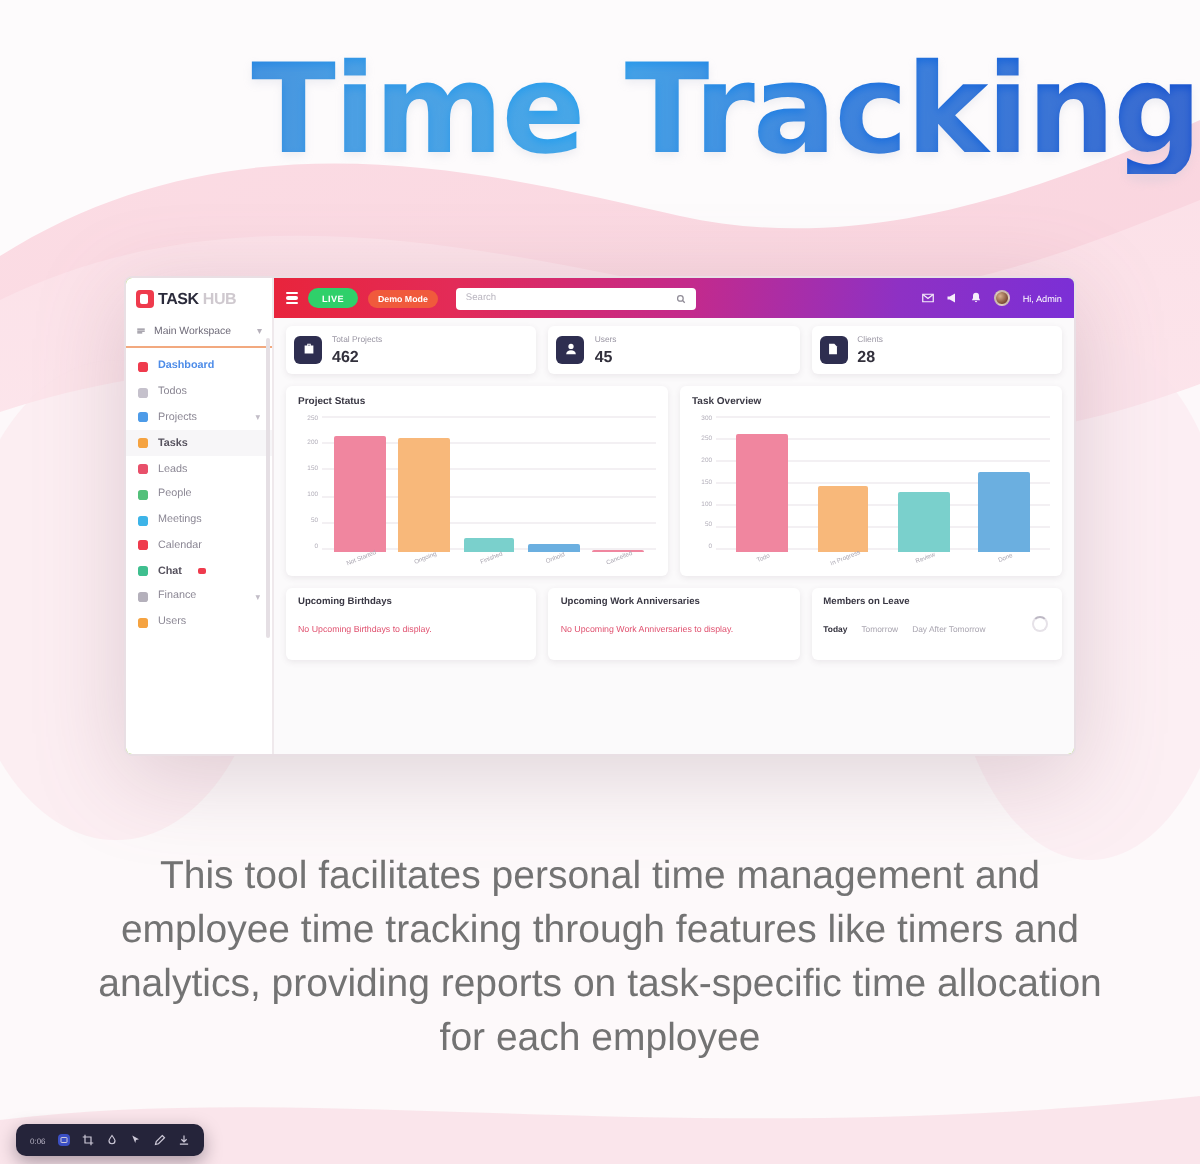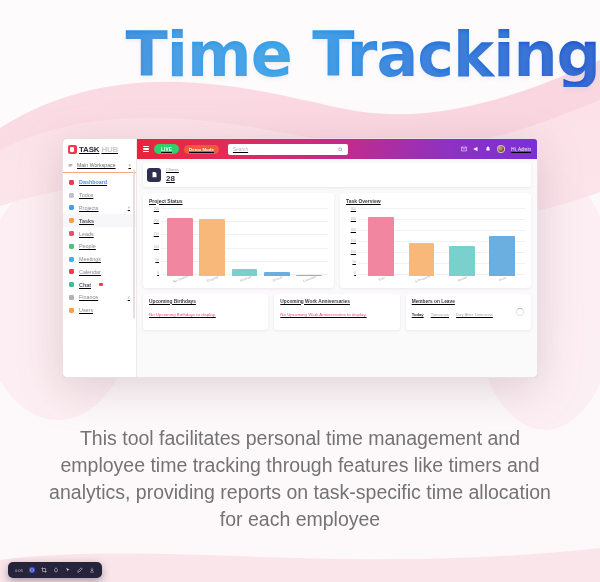--- a/index.html
+++ b/index.html
@@ -34,21 +34,20 @@
   .shot-wrap {
     position: absolute; left: 62px; top: 138px;
     width: 476px; height: 240px; z-index: 6;
     filter: drop-shadow(0 10px 22px rgba(120,80,100,.22));
   }
   .shot {
     width: 100%; height: 100%;
     background: #84cc16; border-radius: 4px; overflow: hidden;
     display: flex; position: relative;
     border: 1px solid #e9dfe4;
-    text-decoration: underline;
   }
 
   
   .sidebar {
     width: 74px; flex: 0 0 74px; background: #ffffff;
     border-right: 1px solid #efe9ec; display: flex; flex-direction: column;
   }
   .logo-row {
     height: 20px; display: flex; align-items: center; gap: 2px;
     padding: 0 5px; flex: 0 0 20px;
@@ -337,20 +336,43 @@
         <span class="hi">Hi, Admin</span>
       </div>
     </div>
 
     <div class="body-scroll">
 
       <div class="stats">
         <div class="stat">
           <span class="stat-ico">
             <svg viewBox="0 0 16 16" fill="currentColor">
+                  <path d="M6 2h4v2h3v9H3V4h3V2zm1 1v1h2V3H7z"></path>
+                </svg>
+          </span>
+          <span>
+            <div class="stat-label">Total Projects</div>
+            <div class="stat-value">462</div>
+          </span>
+        </div>
+        <div class="stat">
+          <span class="stat-ico">
+            <svg viewBox="0 0 16 16" fill="currentColor">
+                  <circle cx="8" cy="5" r="3"></circle>
+                  <path d="M2.5 14c0-3 2.5-4.5 5.5-4.5S13.5 11 13.5 14z"></path>
+                </svg>
+          </span>
+          <span>
+            <div class="stat-label">Users</div>
+            <div class="stat-value">45</div>
+          </span>
+        </div>
+        <div class="stat">
+          <span class="stat-ico">
+            <svg viewBox="0 0 16 16" fill="currentColor">
                   <path d="M3.5 2h6l3 3v9h-9z"></path>
                 </svg>
           </span>
           <span>
             <div class="stat-label">Clients</div>
             <div class="stat-value">28</div>
           </span>
         </div>
       </div>
 

